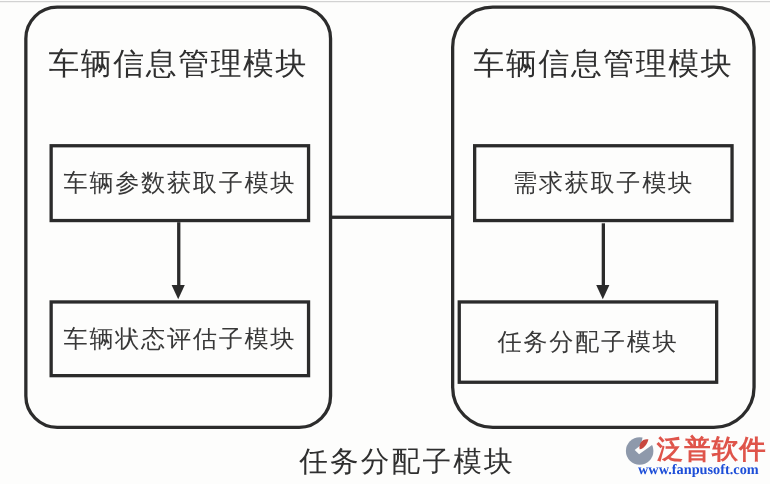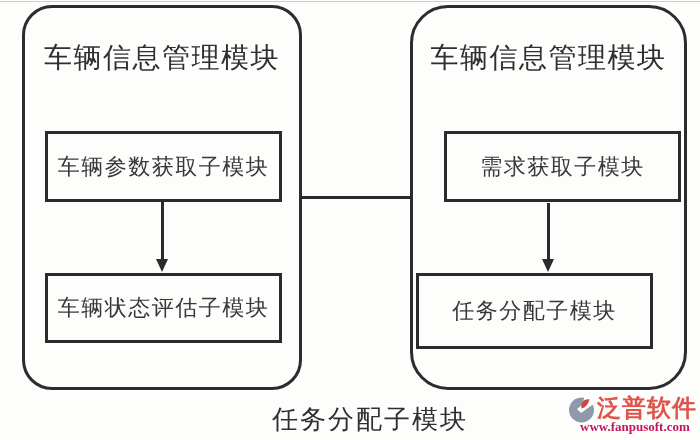--- a/index.html
+++ b/index.html
@@ -52,21 +52,21 @@
     align-items: center;
     justify-content: center;
     font-size: 22px;
     letter-spacing: 1.5px;
     color: #383838;
     white-space: nowrap;
   }
   
   .module-left  .sub-1 { left: 20px; top: 123px; width: 237px; height: 71px; }
   .module-left  .sub-2 { left: 20px; top: 265px; width: 237px; height: 70px; }
-  .module-right .sub-1 { left: 17px; top: 123px; width: 237px; height: 71px; margin-left: 14px; }
+  .module-right .sub-1 { left: 17px; top: 123px; width: 237px; height: 71px; }
   .module-right .sub-2 { left: 3px; top: 265px; width: 237px; height: 76px; }
 
   .arrow-line {
     position: absolute;
     width: 2.5px;
     background: #2b2b2b;
   }
   .arrow-line.left  { left: 161px; top: 202px; height: 58px; }
   .arrow-line.right { left: 547px; top: 203px; height: 57px; }
   .arrowhead {
@@ -161,16 +161,16 @@
   <div class="diagram-caption">任务分配子模块</div>
 
   <div class="watermark">
     <svg class="logo-icon" viewBox="0 0 27 27" xmlns="http://www.w3.org/2000/svg">
       <circle class="logo-gray" cx="13.5" cy="14" r="12.5" fill="#8e99ab"></circle>
       <polygon points="13.5,13.5 27,3 17,-2" fill="#fdfdfc"></polygon>
       <path d="M9 13 L24 1 L27 7 L13 17 Z" fill="#fdfdfc"></path>
       <path class="logo-red" d="M13.5 12.5 C12.5 7 16 2.5 21.5 3.5 C20 8.5 17.5 11.5 13.5 12.5 Z" fill="#c8473f"></path>
     </svg>
     <div class="brand" style="color: rgb(223, 84, 74);">泛普软件</div>
-    <div class="url" style="color: #be185d;">www.fanpusoft.com</div>
+    <div class="url" style="color: #1d4ed8;">www.fanpusoft.com</div>
   </div>
 
 </div>
 
 </body></html>

